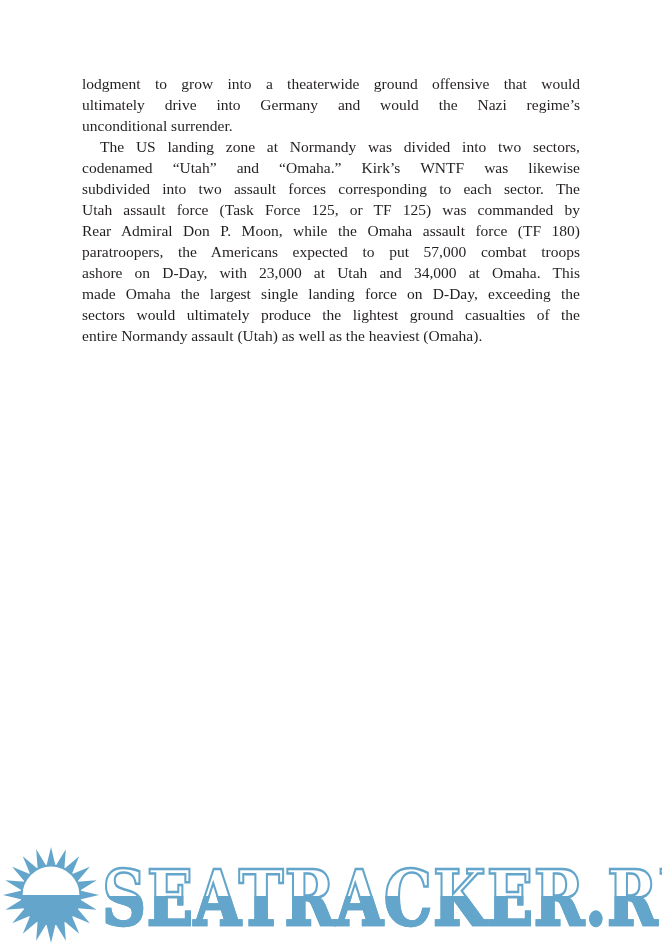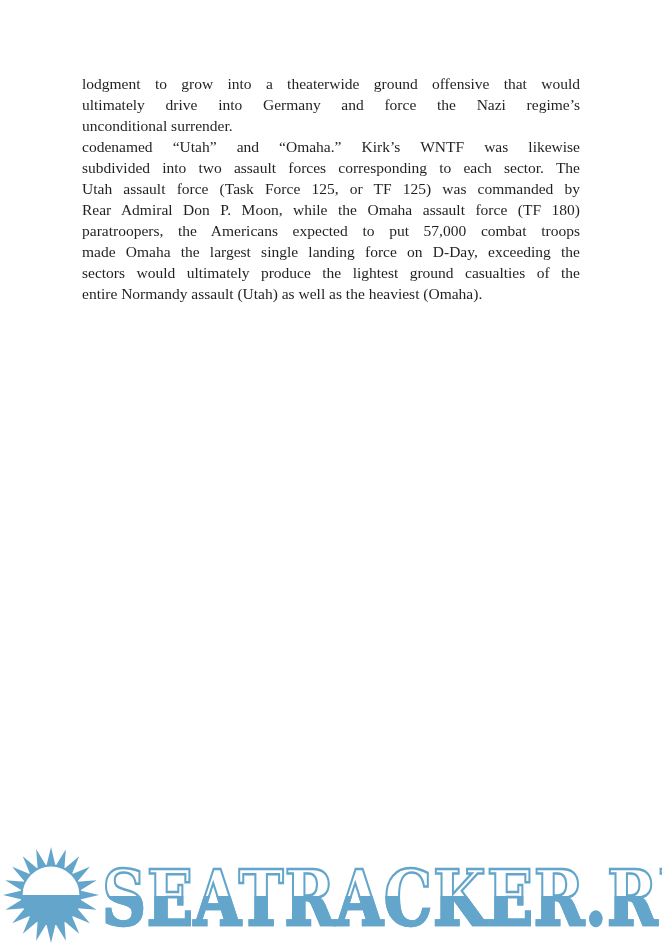--- a/index.html
+++ b/index.html
@@ -80,29 +80,31 @@
   }
 </style>
 </head>
 <body>
 
 <div class="page">
 
   <div class="text-block">
       <div class="paragraph">
         <div class="line">lodgment to grow into a theaterwide ground offensive that would</div>
-        <div class="line">ultimately drive into Germany and force the Nazi regime’s</div>
+        <div class="line">ultimately drive into Germany and would the Nazi regime’s</div>
         <div class="line last">unconditional surrender.</div>
       </div>
       <div class="paragraph">
+        <div class="line indent">The US landing zone at Normandy was divided into two sectors,</div>
         <div class="line">codenamed “Utah” and “Omaha.” Kirk’s WNTF was likewise</div>
         <div class="line">subdivided into two assault forces corresponding to each sector. The</div>
         <div class="line">Utah assault force (Task Force 125, or TF 125) was commanded by</div>
         <div class="line">Rear Admiral Don P. Moon, while the Omaha assault force (TF 180)</div>
         <div class="line">paratroopers, the Americans expected to put 57,000 combat troops</div>
+        <div class="line">ashore on D-Day, with 23,000 at Utah and 34,000 at Omaha. This</div>
         <div class="line">made Omaha the largest single landing force on D-Day, exceeding the</div>
         <div class="line">sectors would ultimately produce the lightest ground casualties of the</div>
         <div class="line last">entire Normandy assault (Utah) as well as the heaviest (Omaha).</div>
       </div>
     </div>
 
   <div class="watermark">
     <svg class="sun" id="sun-svg" viewBox="0 0 100 100" aria-hidden="true">
         <polygon points="45.31,20.37 50.00,1.00 54.69,20.37 54.69,20.37 65.14,3.40 63.62,23.27 63.62,23.27 78.80,10.36 71.21,28.79 71.21,28.79 89.64,21.20 76.73,36.38 76.73,36.38 96.60,34.86 79.63,45.31 79.63,45.31 99.00,50.00 79.63,54.69 79.63,54.69 96.60,65.14 76.73,63.62 76.73,63.62 89.64,78.80 71.21,71.21 71.21,71.21 78.80,89.64 63.62,76.73 63.62,76.73 65.14,96.60 54.69,79.63 54.69,79.63 50.00,99.00 45.31,79.63 45.31,79.63 34.86,96.60 36.38,76.73 36.38,76.73 21.20,89.64 28.79,71.21 28.79,71.21 10.36,78.80 23.27,63.62 23.27,63.62 3.40,65.14 20.37,54.69 20.37,54.69 1.00,50.00 20.37,45.31 20.37,45.31 3.40,34.86 23.27,36.38 23.27,36.38 10.36,21.20 28.79,28.79 28.79,28.79 21.20,10.36 36.38,23.27 36.38,23.27 34.86,3.40 45.31,20.37" fill="#64a6cb"></polygon>
         <circle cx="50" cy="50" r="31" fill="#64a6cb"></circle>

